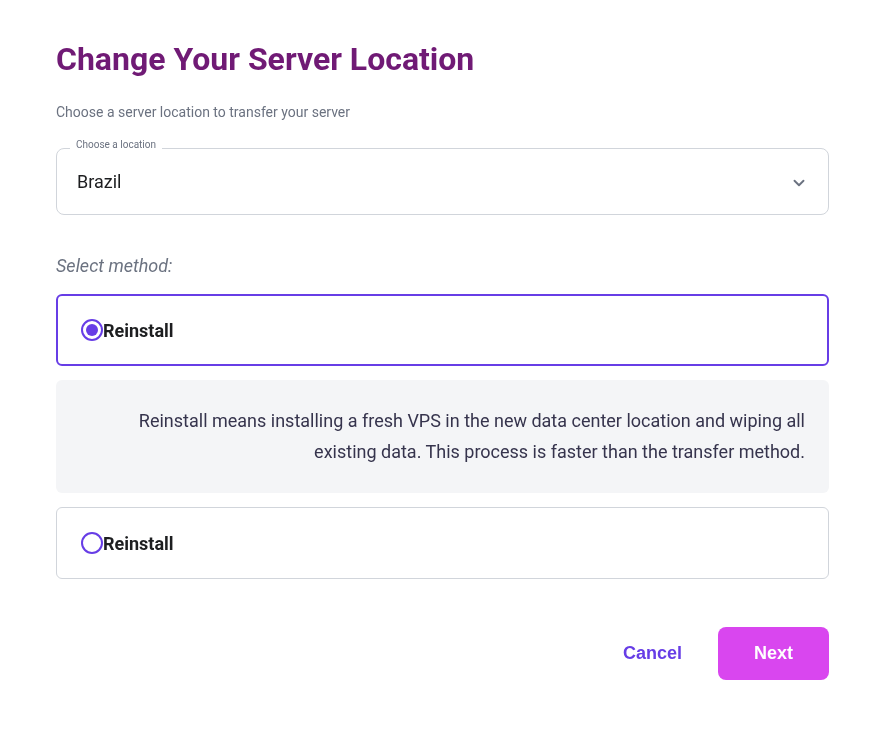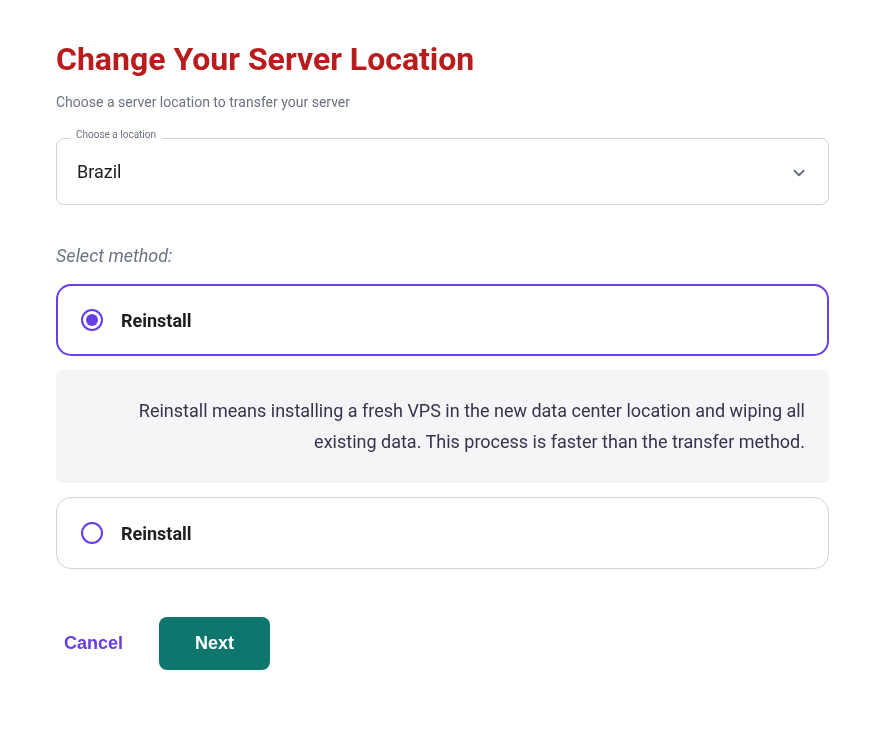--- a/index.html
+++ b/index.html
@@ -10,22 +10,22 @@
     body {
       font-family: -apple-system, BlinkMacSystemFont, 'Segoe UI', Roboto, sans-serif;
       background: #fff;
       padding: 40px 56px;
       width: 885px;
       color: #1d1e20;
     }
     .title {
       font-size: 32px;
       font-weight: 700;
-      color: #b91c1c;
-      margin-bottom: 16px;
+      color: #701a75;
+      margin-bottom: 26px;
     }
     .subtitle {
       font-size: 14px;
       color: #6b7280;
       margin-bottom: 28px;
     }
     .select-wrapper {
       position: relative;
       margin-bottom: 40px;
     }
@@ -58,25 +58,24 @@
     }
     .method-label {
       font-size: 18px;
       color: #6b7280;
       margin-bottom: 18px;
       font-style: italic;
     }
     .option-card {
       width: 100%;
       border: 1px solid #d1d5db;
-      border-radius: 15px;
+      border-radius: 6px;
       padding: 24px 24px;
       display: flex;
       align-items: center;
-      gap: 18px;
       cursor: pointer;
       background: #fff;
       margin-bottom: 14px;
     }
     .option-card.selected {
       border: 2px solid #673de6;
       padding: 23px 23px;
     }
     .radio {
       width: 22px;
@@ -106,36 +105,36 @@
       margin-bottom: 14px;
     }
     .description-text {
       font-size: 18px;
       line-height: 1.7;
       color: #36344d;
       text-align: right;
     }
     .footer {
       display: flex;
-      justify-content: flex-start;
+      justify-content: flex-end;
       align-items: center;
       gap: 28px;
       margin-top: 48px;
     }
     .cancel-btn {
       background: none;
       border: none;
       color: #673de6;
       font-size: 18px;
       font-weight: 700;
       cursor: pointer;
       padding: 14px 8px;
     }
     .next-btn {
-      background: #0f766e;
+      background: #d946ef;
       border: none;
       border-radius: 8px;
       color: #fff;
       font-size: 18px;
       font-weight: 700;
       cursor: pointer;
       padding: 16px 36px;
     }
   </style>
 </head>

